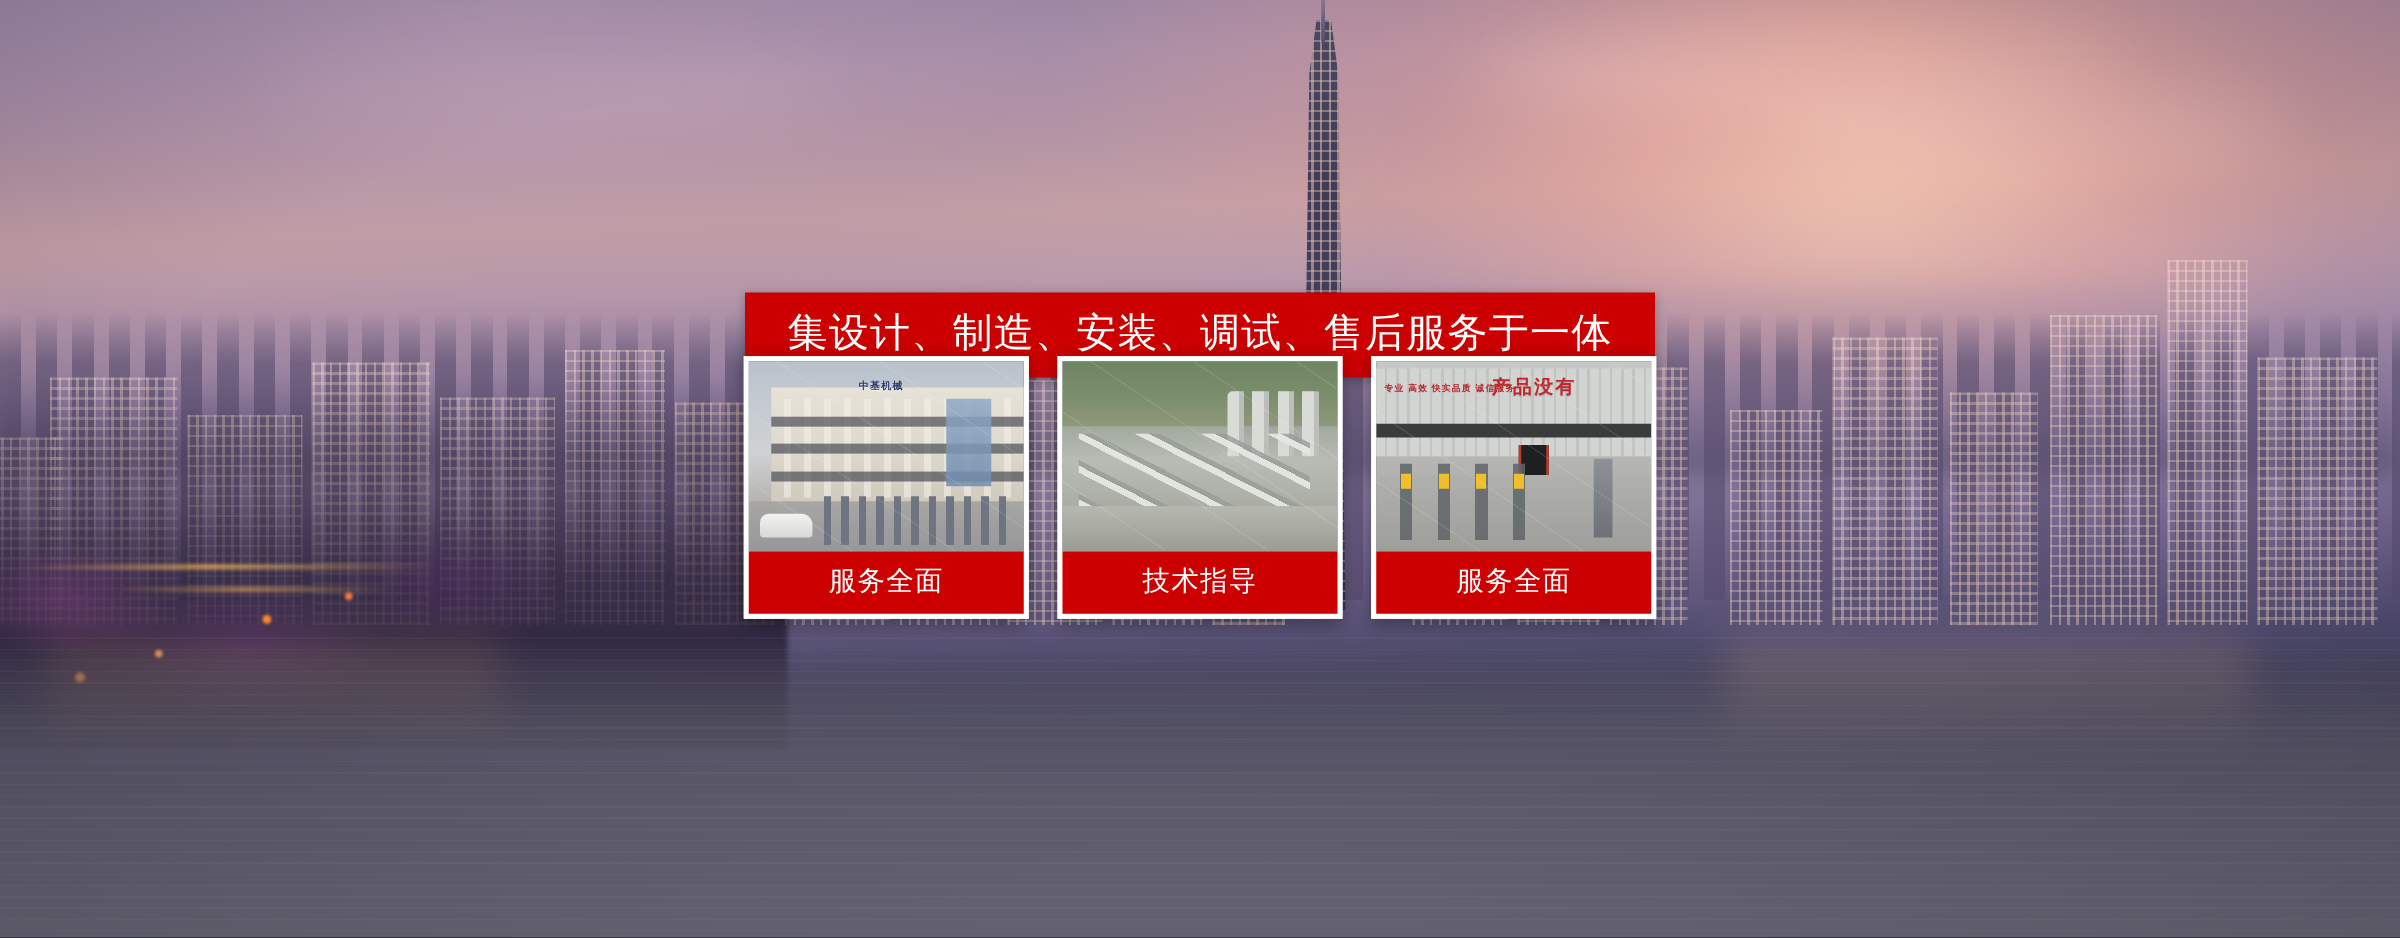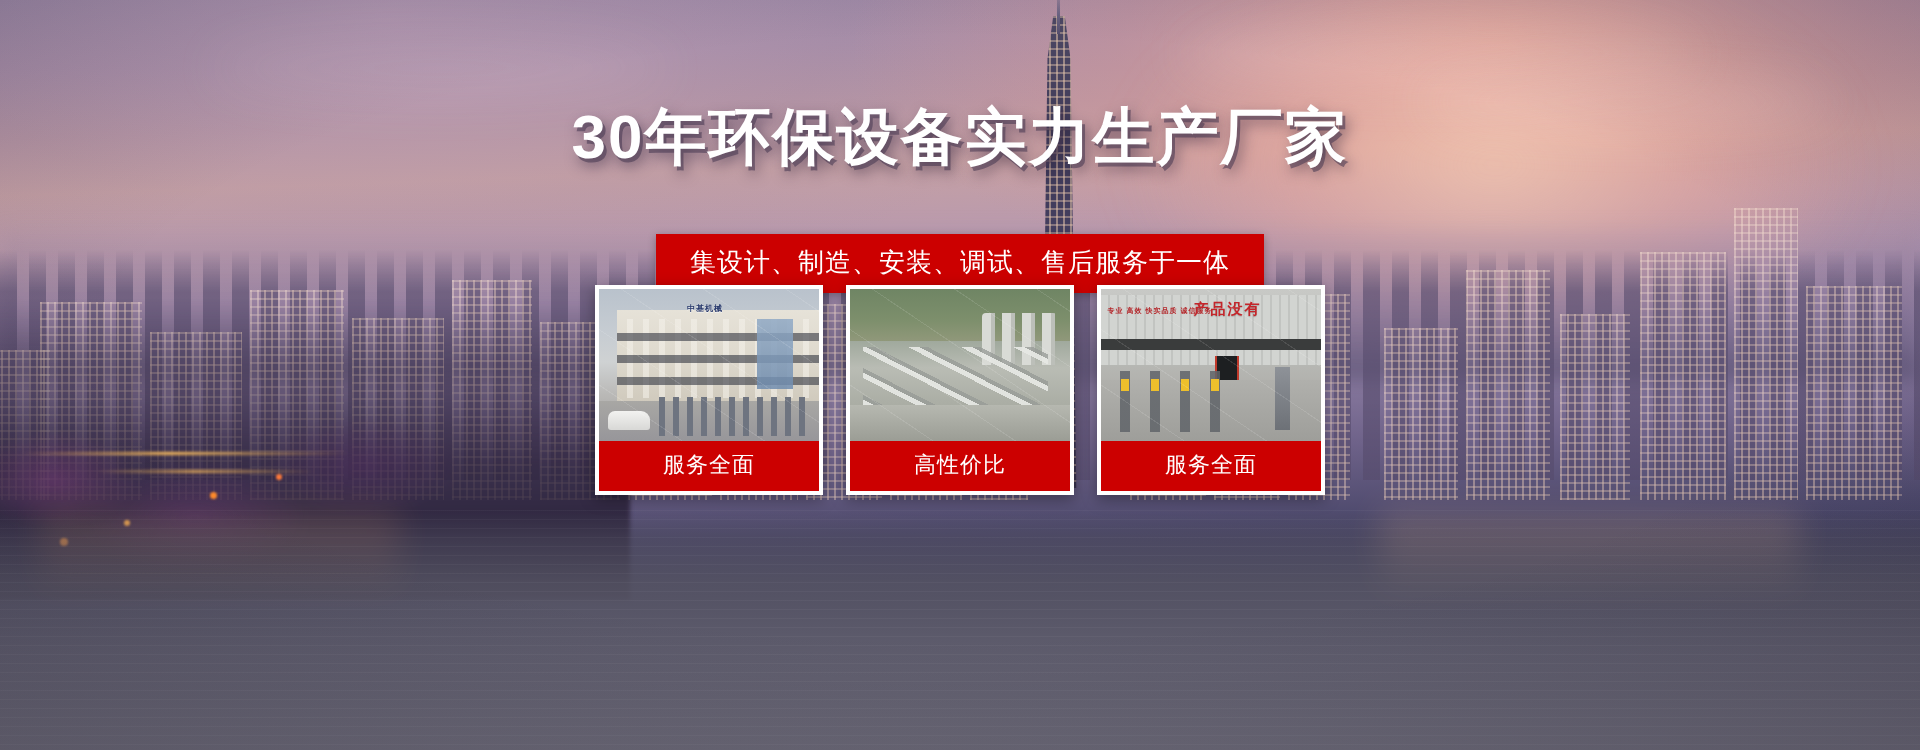--- a/index.html
+++ b/index.html
@@ -220,21 +220,21 @@
     position: absolute;
     top: 234px;
     left: 0;
     width: 1920px;
     display: flex;
     justify-content: center;
   }
   .subtitle-bar {
     background: #cc0000;
     color: #ffffff;
-    font-size: 26px;
+    font-size: 32px;
     letter-spacing: 1px;
     padding: 11px 34px 13px;
     white-space: nowrap;
     box-shadow: 0 2px 8px rgba(0,0,0,0.28);
   }
 
   .cards {
     position: absolute;
     top: 285px;
     left: 0;
@@ -631,21 +631,20 @@
 
   <div class="water"></div>
   <div class="water-streaks"></div>
   <div class="water-glow" style="left:1380px;width:420px;background:linear-gradient(180deg, rgba(255,200,150,0.35), rgba(255,200,150,0));"></div>
   <div class="water-glow" style="left:40px;width:360px;background:linear-gradient(180deg, rgba(255,170,110,0.28), rgba(255,170,110,0));"></div>
 
   <div class="vignette"></div>
 
   <div class="content">
 
-    <div class="headline">30年环保设备实力生产厂家</div>
 
     <div class="subtitle-wrap">
       <div class="subtitle-bar">集设计、制造、安装、调试、售后服务于一体</div>
     </div>
 
     <div class="cards">
 
       <div class="card">
         <div class="card-photo">
           <div class="p1"></div>
@@ -663,21 +662,21 @@
 
       <div class="card">
         <div class="card-photo">
           <div class="p2"></div>
           <div class="p2-green"></div>
           <div class="p2-silos"></div>
           <div class="p2-conv"></div>
           <div class="p2-road"></div>
           <div class="wm"></div>
         </div>
-        <div class="card-label">高性价比</div>
+        <div class="card-label">技术指导</div>
       </div>
 
 
       <div class="card">
         <div class="card-photo">
           <div class="p4"></div>
           <div class="p4-wall"></div>
           <div class="p4-sign-small">专业 高效 快实品质 诚信服务</div>
           <div class="p4-sign">产品没有</div>
           <div class="p4-band"></div>

